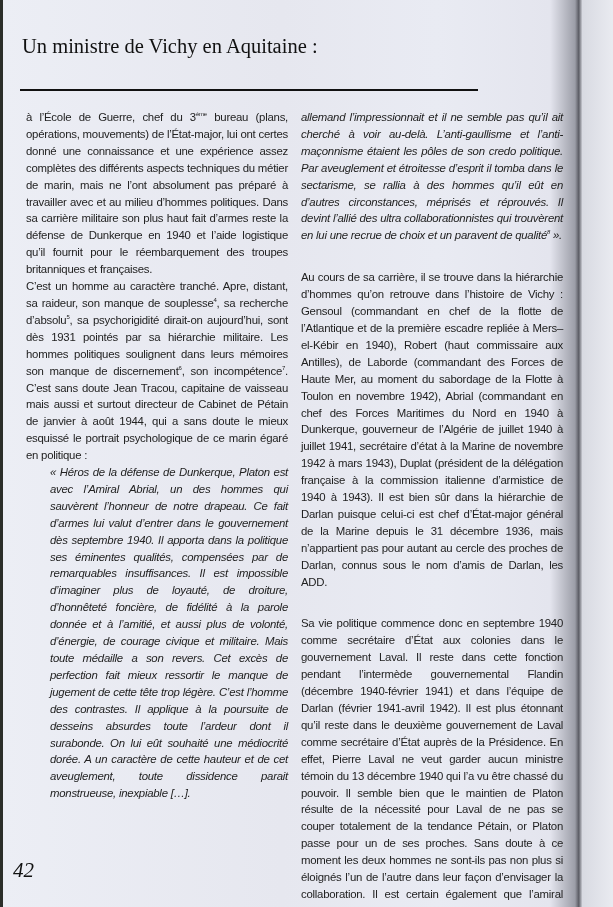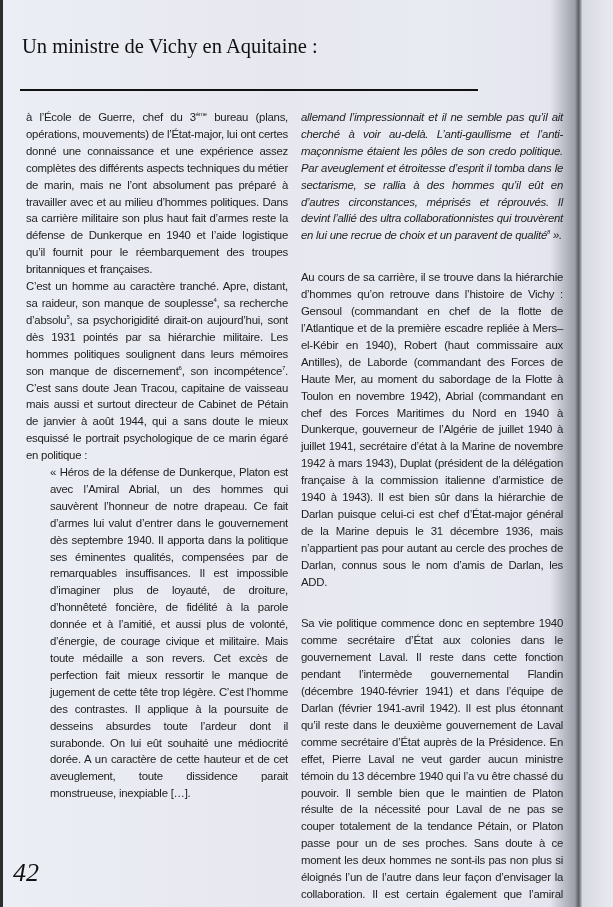--- a/index.html
+++ b/index.html
@@ -22,27 +22,27 @@
     .title-rule {
       position: absolute; left: 20px; top: 89px; width: 458px; height: 2px; background: #111;
     }
     .col {
       position: absolute; font-size: 11.4px; line-height: 16.9px; text-align: justify;
       font-family: "Liberation Sans", sans-serif; letter-spacing: -0.25px; color:#222;
     }
     .col p { margin: 0; }
     .left { left: 26px; top: 109px; width: 262px; }
     .right { left: 301px; top: 109px; width: 262px; }
-    .quote { margin-left: 24px !important; }
+    .quote { font-style: italic; margin-left: 24px !important; }
     .ital { font-style: italic; }
     sup { font-size: 6px; line-height: 0; }
     .gap { height: 25px; }
     .pagenum {
       position: absolute; left: 13px; top: 858px; font-family: "Liberation Serif", serif;
-      font-style: italic; font-size: 26px; color: #111;
+      font-style: italic; font-size: 21px; color: #111;
     }
   </style>
 </head>
 <body>
 
 <div class="page">
   <div class="leftedge"></div>
 
   <div class="title">
     <div>Un ministre de Vichy en Aquitaine :</div>

